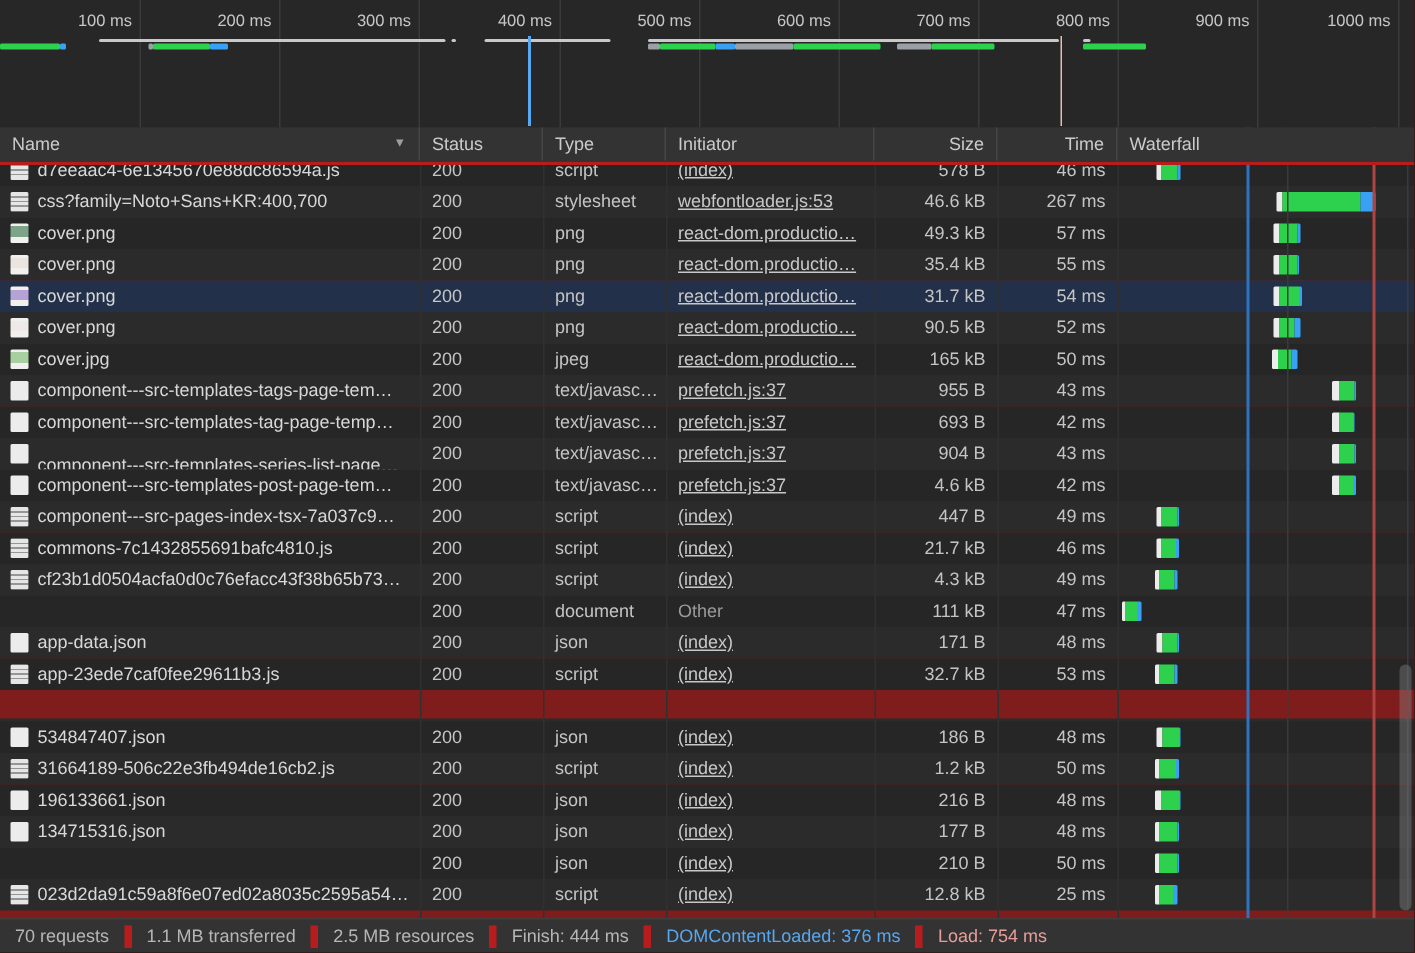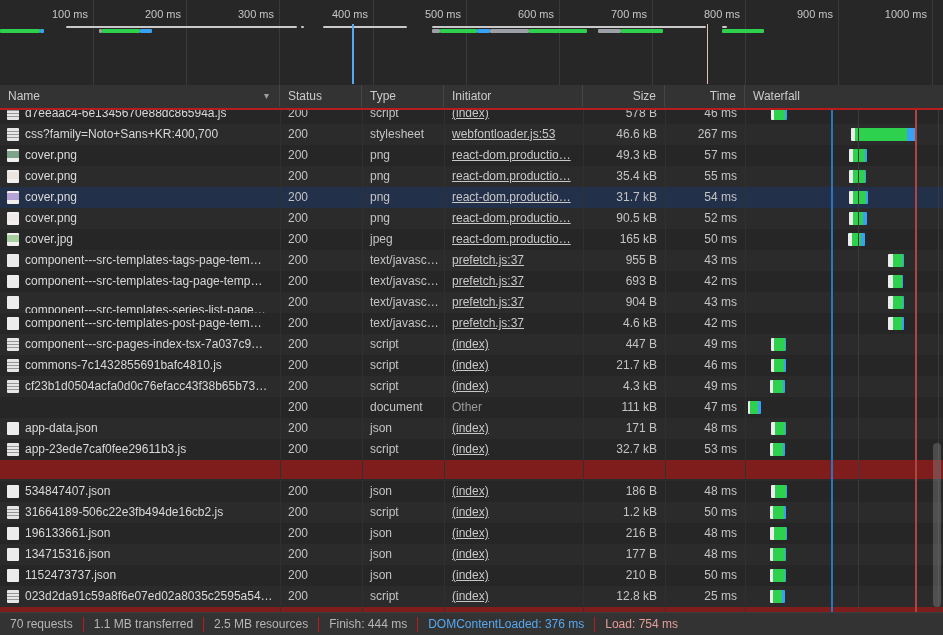--- a/index.html
+++ b/index.html
@@ -34,21 +34,21 @@
   .f-icon.blank{background:#ececec;}
   .link{text-decoration:underline;cursor:pointer;color:#c8c8c8;}
   .dim{color:#9b9b9b;}
   .wf-bar{position:absolute;top:4px;height:13px;display:flex;}
   .wf-seg{height:13px;}
   .scroll-thumb{position:absolute;border-radius:4px;background:rgba(150,150,150,0.35);}
 
   
   .statusbar{position:absolute;left:0;top:612px;width:943px;height:23px;background:#333333;border-top:1px solid #3e3e3e;
              display:flex;align-items:center;box-sizing:border-box;z-index:6;}
-  .sb-item{padding:0 10px;height:15px;line-height:15px;border-right:1px solid #b91c1c;color:#b6b6b6;white-space:nowrap;}
+  .sb-item{padding:0 10px;height:15px;line-height:15px;border-right:5px solid #b91c1c;color:#b6b6b6;white-space:nowrap;}
   .sb-item:last-child{border-right:none;}
 </style>
 </head>
 <body>
 
 <div class="app">
   <div class="overview" id="overview">
       <div class="ov-grid" style="left: 93px;"></div>
       <div class="ov-tick" style="right: 855px;">100 ms</div>
       <div class="ov-grid" style="left: 186px;"></div>
@@ -431,24 +431,20 @@
         <div class="cell" style="left: 444px; width: 139px;"><span class="link">(index)</span></div>
         <div class="cell right" style="left: 583px; width: 82px;">177 B</div>
         <div class="cell right" style="left: 665px; width: 80px;">48 ms</div>
         <div class="wf-bar" style="left: 770px;">
           <div class="wf-seg" style="width: 3px; background: rgb(236, 236, 236); border-radius: 1px 0px 0px 1px;"></div>
           <div class="wf-seg" style="width: 12px; background: rgb(46, 209, 77);"></div>
           <div class="wf-seg" style="width: 1px; background: rgb(56, 161, 243); border-radius: 0px 1px 1px 0px;"></div>
         </div>
       </div>
       <div class="row" style="top: 480px; background: rgb(38, 38, 38);">
-        <div class="cell name-cell" style="left: 0px; width: 280px;">
-          <div class="f-icon blank"></div>
-          <span style="overflow: hidden; text-overflow: clip; white-space: nowrap;">1152473737.json</span>
-        </div>
         <div class="cell" style="left: 280px; width: 82px;">200</div>
         <div class="cell" style="left: 362px; width: 82px;">json</div>
         <div class="cell" style="left: 444px; width: 139px;"><span class="link">(index)</span></div>
         <div class="cell right" style="left: 583px; width: 82px;">210 B</div>
         <div class="cell right" style="left: 665px; width: 80px;">50 ms</div>
         <div class="wf-bar" style="left: 770px;">
           <div class="wf-seg" style="width: 3px; background: rgb(236, 236, 236); border-radius: 1px 0px 0px 1px;"></div>
           <div class="wf-seg" style="width: 12px; background: rgb(46, 209, 77);"></div>
           <div class="wf-seg" style="width: 1px; background: rgb(56, 161, 243); border-radius: 0px 1px 1px 0px;"></div>
         </div>

